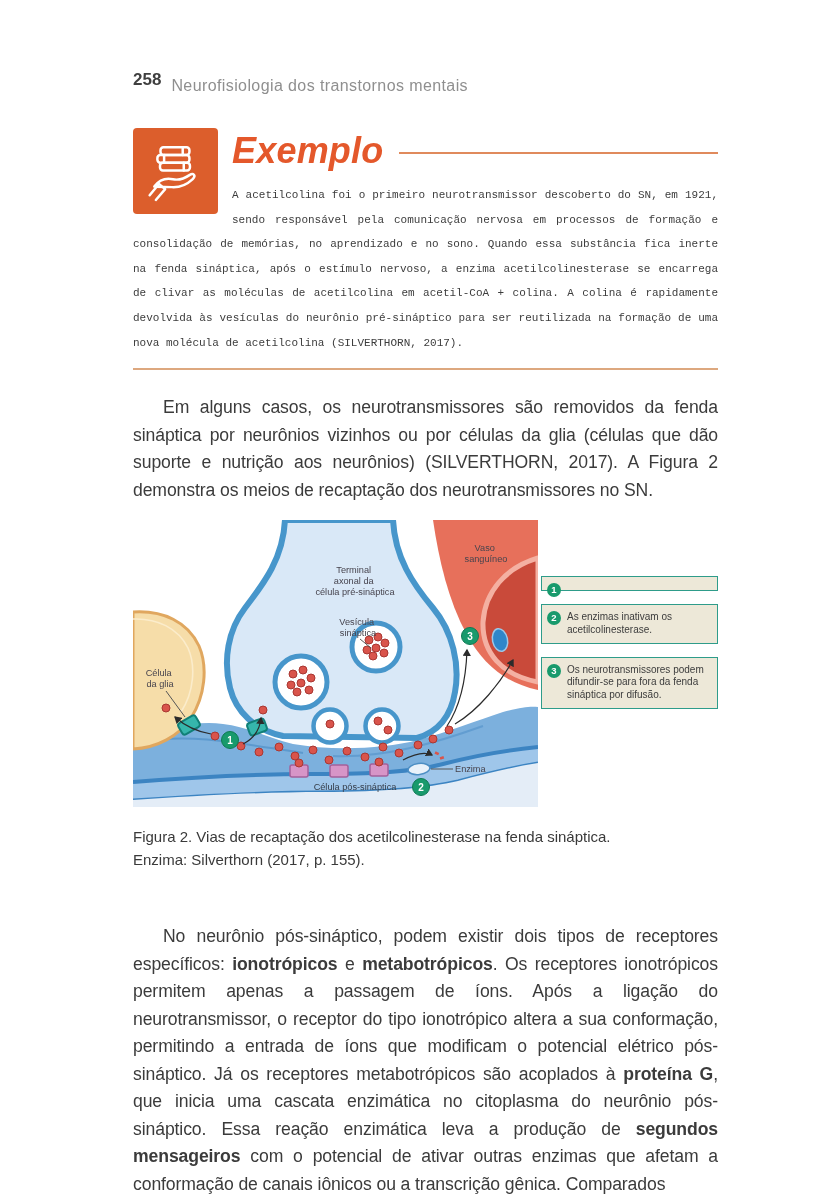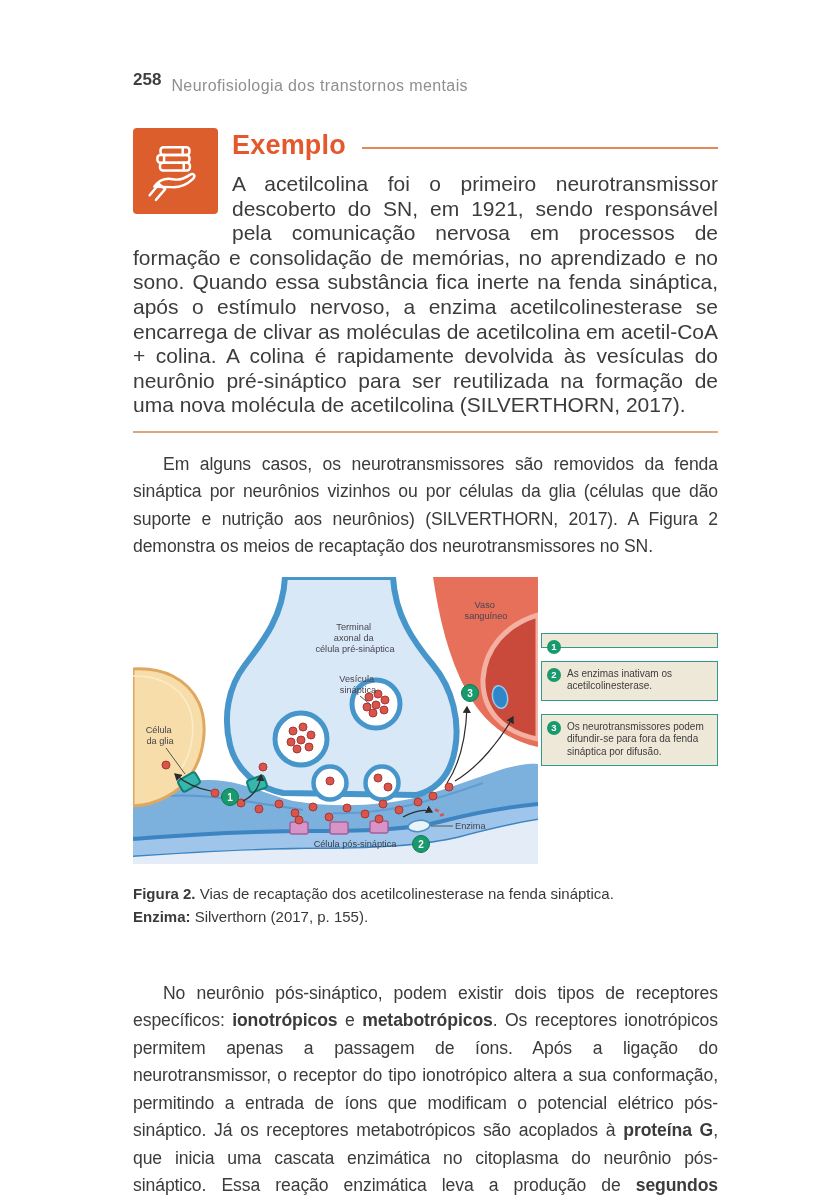--- a/index.html
+++ b/index.html
@@ -17,45 +17,45 @@
   .runtitle { font-size:16px; color:#8f8f8f; letter-spacing:.4px;margin-top:7px; }
 
   
   .example { margin-top:33px; }
   .example::after { content:""; display:block; clear:both; }
   .ex-icon {
     float:left; width:85px; height:86px; background:#dc5e2c; border-radius:4px;
     margin:0 14px 8px 0; display:flex; align-items:center; justify-content:center;
   }
   .ex-headrow { display:flex; align-items:center; gap:16px; padding-top:2px; margin-bottom:11px; }
-  .ex-title { font-size:27px; font-weight:700; color:#e4582b; letter-spacing:.2px; }
+  .ex-title { font-size:36px; font-weight:700; font-style:italic; color:#e4582b; letter-spacing:.2px; }
   .ex-rule { flex:1; height:2px; background:#e08a5c; margin-top:4px; }
-  .ex-body { font-size:21px; line-height:24.6px; text-align:justify; color:#3c3c3c; }
+  .ex-body { font-size:11px; line-height:24.6px; text-align:justify; color:#3c3c3c;font-family:Liberation Mono, monospace; }
   .ex-divider { clear:both; height:0; border-top:2px solid #ddA87f; margin-top:13px; }
 
   .para { font-size:17.6px; line-height:27.5px; text-align:justify; color:#3b3b3b;
           text-indent:30px; letter-spacing:-0.1px; }
-  .para-1 { margin-top:18px; }
+  .para-1 { margin-top:24px; }
   .para-2 { margin-top:52px; }
 
   
   .figure-row { margin-top:16px; display:flex; gap:3px; align-items:flex-start; }
   .diagram { flex:none; }
   .callouts { flex:none; width:177px; padding-top:56px; display:flex; flex-direction:column; gap:13px; }
   .callout {
     position:relative; background:#ede8d8; border:1.5px solid #2e9c8a;
     padding:6px 7px 7px 25px; font-size:10px; line-height:12.4px; color:#3c3c3c;
   }
   .step-dot {
     position:absolute; left:5px; top:6px; width:14px; height:14px; border-radius:50%;
     background:#189a6c; color:#ffffff; font-size:9.5px; font-weight:700;
     display:flex; align-items:center; justify-content:center;
   }
   .caption { margin-top:18px; font-size:15px; line-height:23px; color:#3a3a3a; }
-  .cap-b { font-weight:700; }
+  .cap-b { font-weight:400; }
 
   svg text { font-family:"Liberation Sans","DejaVu Sans",sans-serif; }
 </style>
 </head>
 <body>
 
 <div class="page">
   <div class="content">
 
     <div class="runhead">

